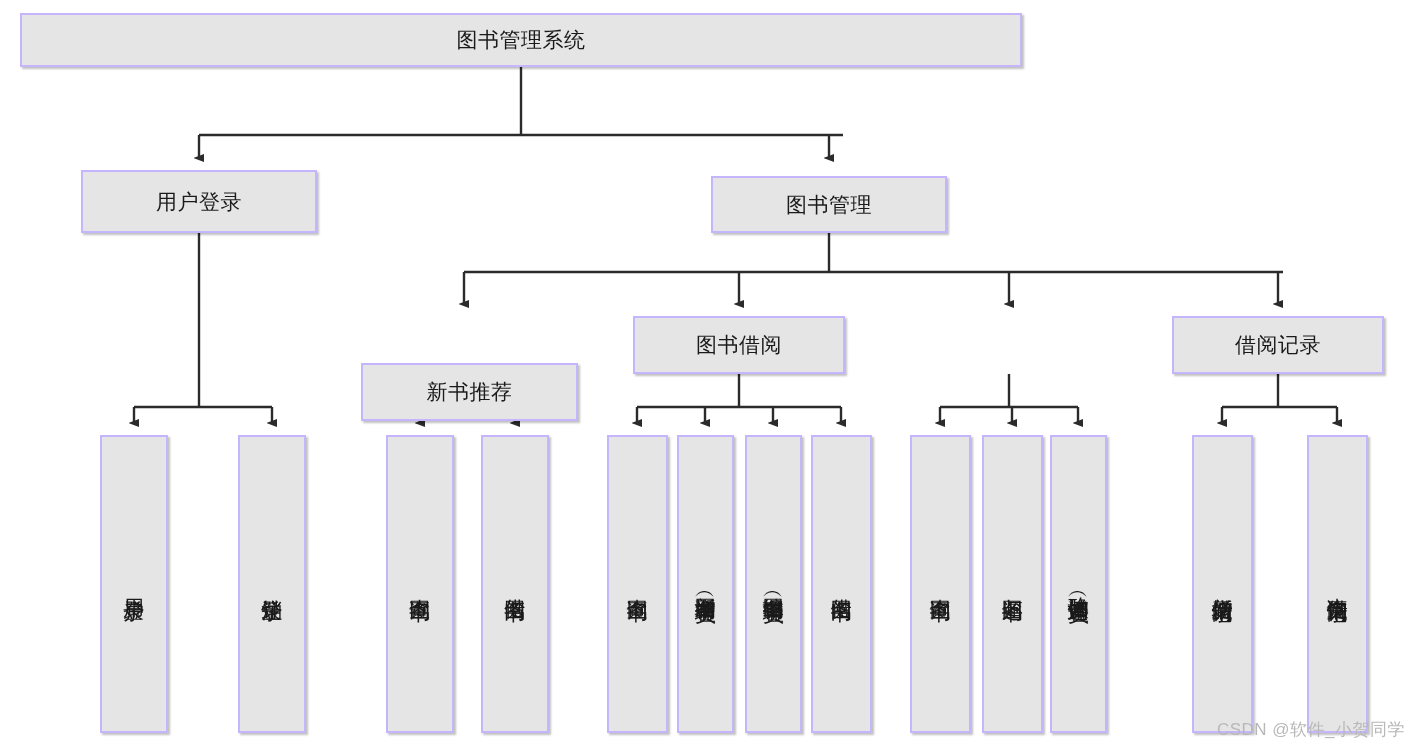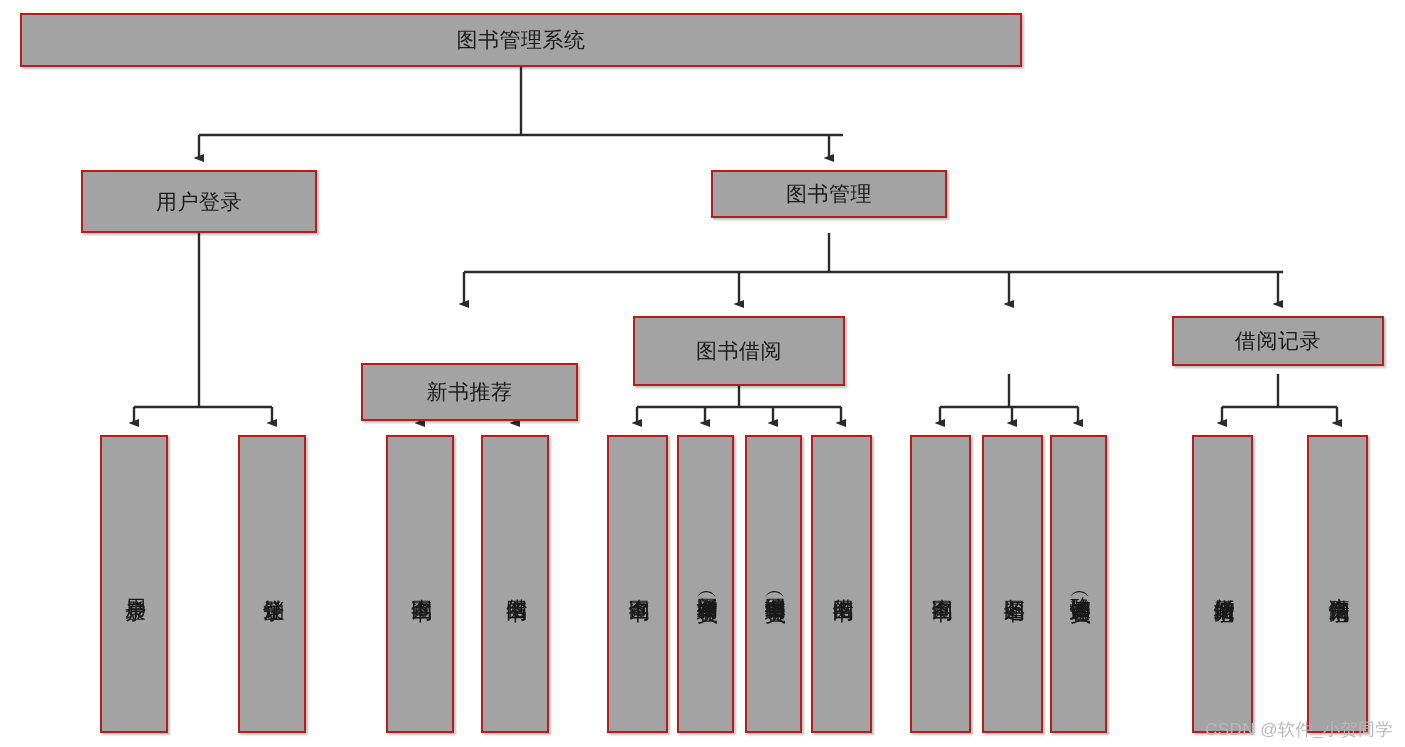--- a/index.html
+++ b/index.html
@@ -21,28 +21,27 @@
     position: absolute;
     left: 0;
     top: 0;
     width: 1405px;
     height: 747px;
     pointer-events: none;
   }
   .node {
     position: absolute;
     box-sizing: border-box;
-    background: #a3a3a3;
-    border: 2px solid #b91c1c;
+    background: #e5e5e5;
+    border: 2px solid #c4b5fd;
     box-shadow: 2px 2px 2px rgba(0,0,0,0.25);
     display: flex;
     align-items: center;
     justify-content: center;
     color: #1a1a1a;
-    font-family: Liberation Mono, monospace;
   }
   .node.horizontal {
     font-size: 21px;
     letter-spacing: 0.5px;
   }
   .node.vertical {
     writing-mode: vertical-rl;
     text-orientation: upright;
     font-size: 21px;
     line-height: 1.32;
@@ -50,21 +49,21 @@
     padding: 4px 0;
     white-space: nowrap;
   }
   .node.vertical .vtext {
     writing-mode: vertical-rl;
     text-orientation: upright;
     display: block;
   }
   #watermark {
     position: absolute;
-    right: 12px;
+    right: 0;
     bottom: 6px;
     font-size: 17px;
     color: #b8b8b8;
     letter-spacing: 0.5px;
     user-select: none;
     white-space: nowrap;
   }
 </style>
 </head>
 <body>
@@ -117,25 +116,25 @@
       <path d="M 1278,374 L 1278,407"></path>
       <path d="M 1222,407 L 1337,407"></path>
       <path d="M 1222,407 L 1222,423" marker-end="url(#arrow)"></path>
       <path d="M 1337,407 L 1337,423" marker-end="url(#arrow)"></path>
     </g>
   </svg>
 
   <div class="node horizontal" style="left: 20px; top: 13px; width: 1002px; height: 54px;">图书管理系统</div>
 
   <div class="node horizontal" style="left: 81px; top: 170px; width: 236px; height: 63px;">用户登录</div>
-  <div class="node horizontal" style="left: 711px; top: 170px; width: 236px; height: 48px;">图书管理</div>
+  <div class="node horizontal" style="left: 711px; top: 176px; width: 236px; height: 57px;">图书管理</div>
 
   <div class="node horizontal" style="left: 361px; top: 316px; width: 217px; height: 58px; margin-top: 47px;">新书推荐</div>
-  <div class="node horizontal" style="left: 633px; top: 316px; width: 212px; height: 70px;">图书借阅</div>
-  <div class="node horizontal" style="left: 1172px; top: 316px; width: 212px; height: 50px;">借阅记录</div>
+  <div class="node horizontal" style="left: 633px; top: 316px; width: 212px; height: 58px;">图书借阅</div>
+  <div class="node horizontal" style="left: 1172px; top: 316px; width: 212px; height: 58px;">借阅记录</div>
 
   <div id="leaf-host">
       <div class="node vertical" style="left: 100px; top: 435px; width: 68px; height: 298px;">
         <span class="vtext">用户登录</span>
       </div>
       <div class="node vertical" style="left: 238px; top: 435px; width: 68px; height: 298px;">
         <span class="vtext">注销登录</span>
       </div>
       <div class="node vertical" style="left: 386px; top: 435px; width: 68px; height: 298px;">
         <span class="vtext">查询图书</span>

